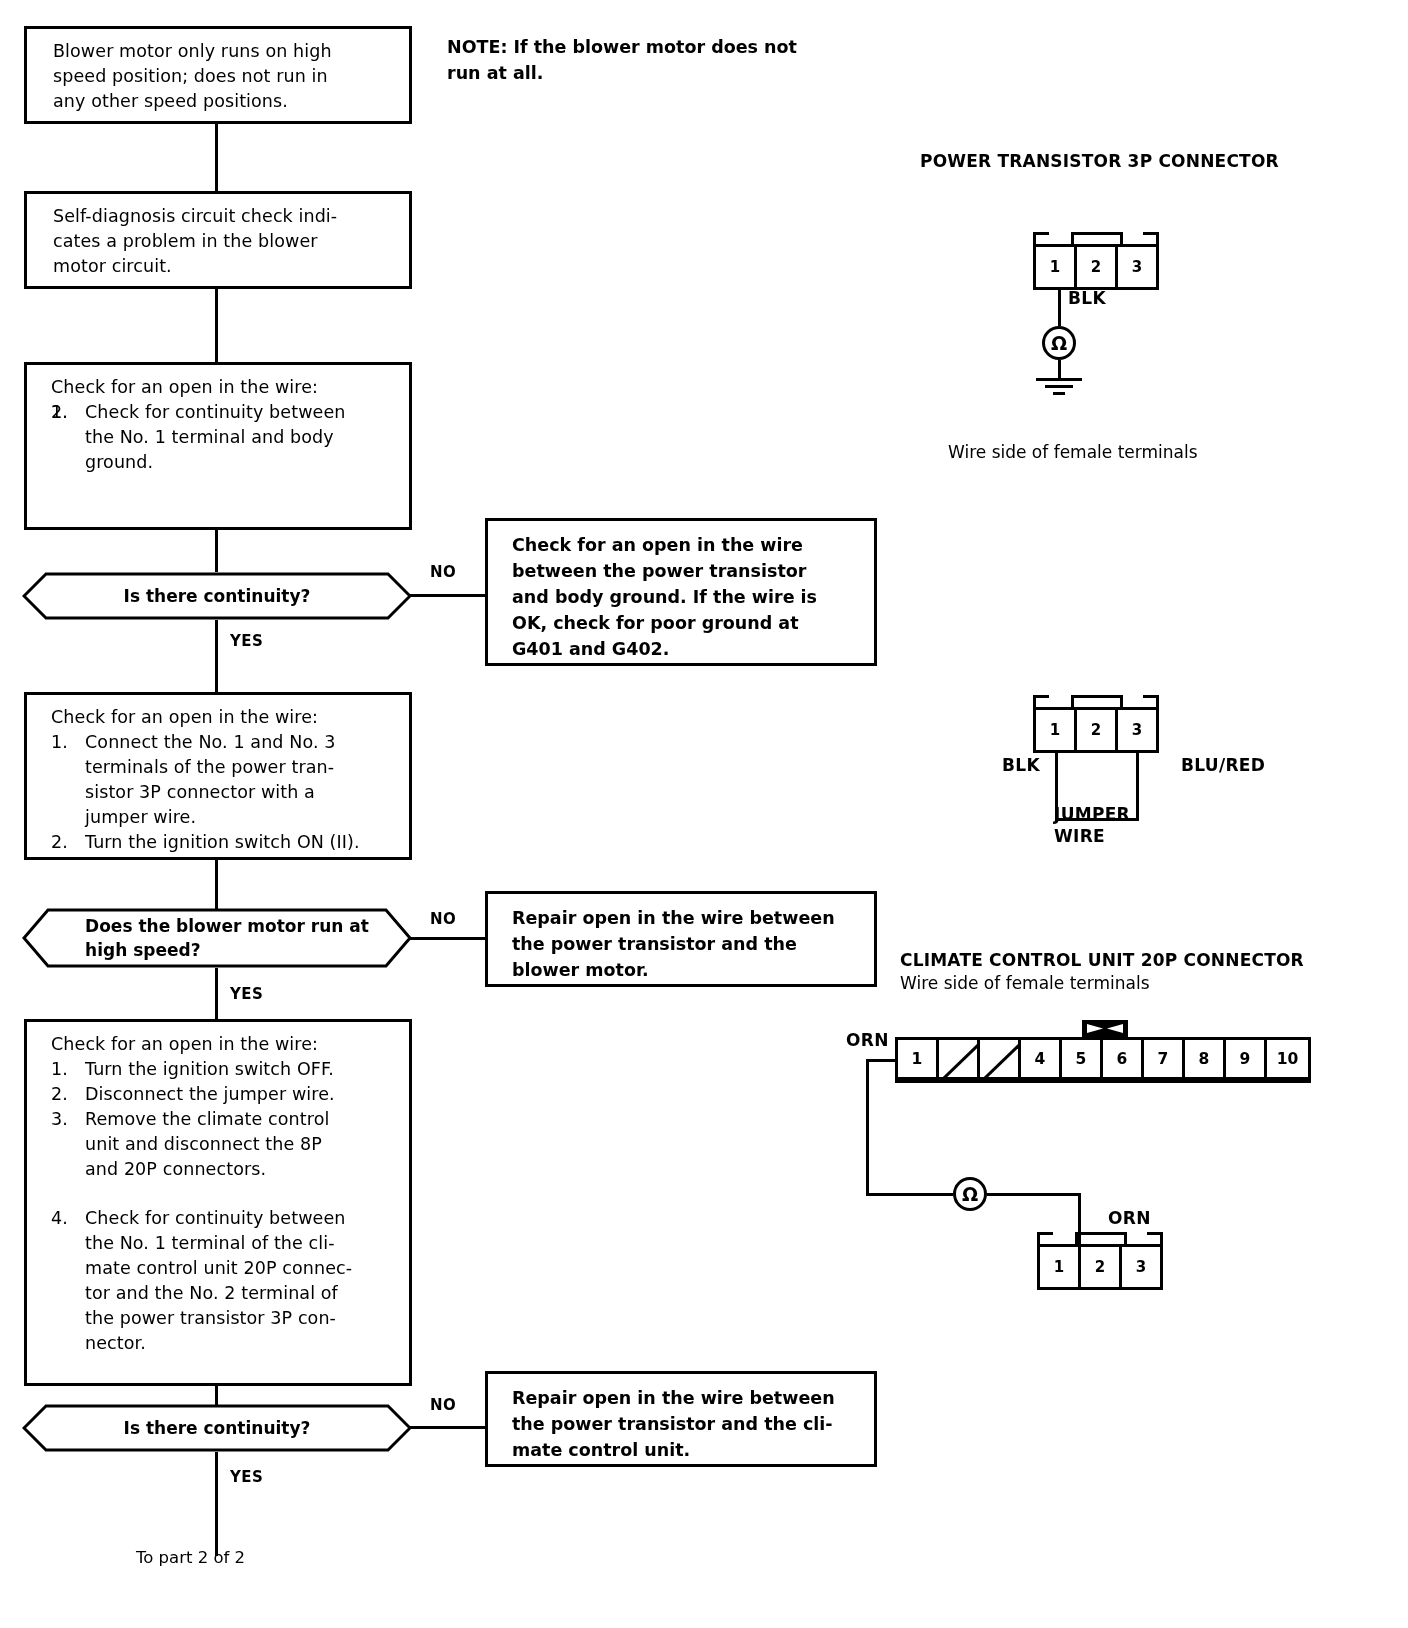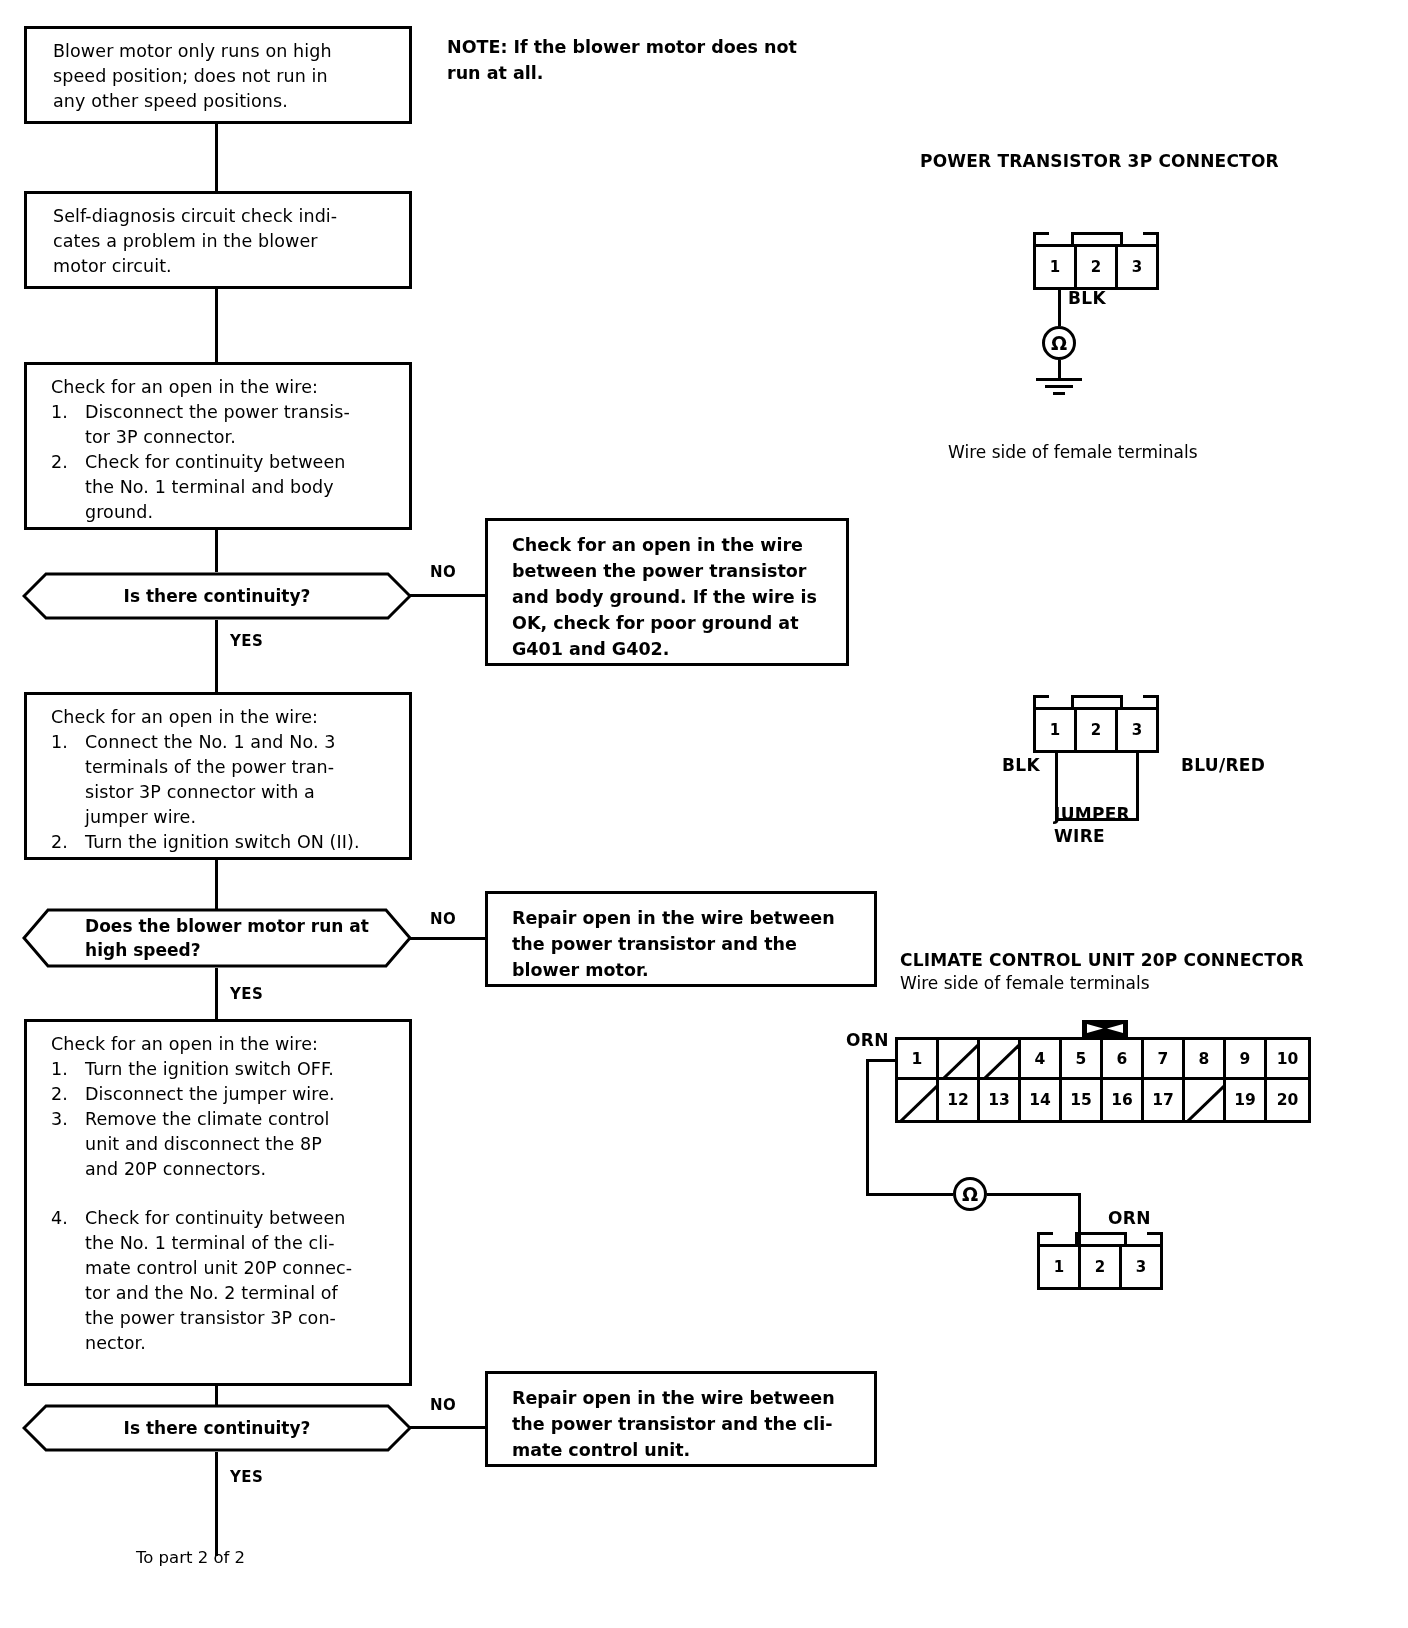--- a/index.html
+++ b/index.html
@@ -249,22 +249,20 @@
 </div>
 
 <div class="vline" style="left:215px; top:289px; height:73px;"></div>
 
 <div class="fbox" style="left:24px; top:362px; width:388px; height:168px;">
   <div class="inner" style="padding-left:24px;">
     <div class="hdr">Check for an open in the wire:</div>
     <ol class="steps">
       <li>
         <span class="num">1.</span>
-        <span style="white-space:pre-line;">Disconnect the power transis-
-tor 3P connector.</span>
       </li>
       <li>
         <span class="num">2.</span>
         <span style="white-space:pre-line;">Check for continuity between
 the No. 1 terminal and body
 ground.</span>
       </li>
     </ol>
   </div>
 </div>
@@ -274,21 +272,21 @@
 <div class="hex" style="left:22px; top:572px; width:390px; height:48px;">
   <svg class="shape" viewBox="0 0 390 48" preserveAspectRatio="none">
     <polygon points="24,2 366,2 388,24 366,46 24,46 2,24" fill="#fff" stroke="#000" stroke-width="3"></polygon>
   </svg>
   <span class="txt">Is there continuity?</span>
 </div>
 
 <div class="hline" style="left:410px; top:594px; width:75px;"></div>
 <div class="branch-label" style="left:430px; top:563px;">NO</div>
 
-<div class="pbox" style="left:485px; top:518px; width:364px; height:148px;">
+<div class="pbox" style="left:485px; top:518px; width:392px; height:148px;">
   <div class="inner">
     <div>Check for an open in the wire</div>
     <div>between the power transistor</div>
     <div>and body ground. If the wire is</div>
     <div>OK, check for poor ground at</div>
     <div>G401 and G402.</div>
   </div>
 </div>
 
 <div class="vline" style="left:215px; top:620px; height:72px;"></div>
@@ -463,32 +461,20 @@
     <div class="c blank"></div>
     <div class="c blank"></div>
     <div class="c">4</div>
     <div class="c">5</div>
     <div class="c">6</div>
     <div class="c">7</div>
     <div class="c">8</div>
     <div class="c">9</div>
     <div class="c">10</div>
   </div>
-  <div class="row bottom">
-    <div class="c blank"></div>
-    <div class="c">12</div>
-    <div class="c">13</div>
-    <div class="c">14</div>
-    <div class="c">15</div>
-    <div class="c">16</div>
-    <div class="c">17</div>
-    <div class="c blank"></div>
-    <div class="c">19</div>
-    <div class="c">20</div>
-  </div>
 </div>
 
 <div class="wirelbl" style="left:846px; top:1030px;">ORN</div>
 
 <div class="hline" style="left:866px; top:1059px; width:31px;"></div>
 <div class="vline" style="left:866px; top:1059px; height:137px;"></div>
 <div class="hline" style="left:866px; top:1193px; width:87px;"></div>
 
 <div class="ohm" style="left:953px; top:1177px;">Ω</div>
 

